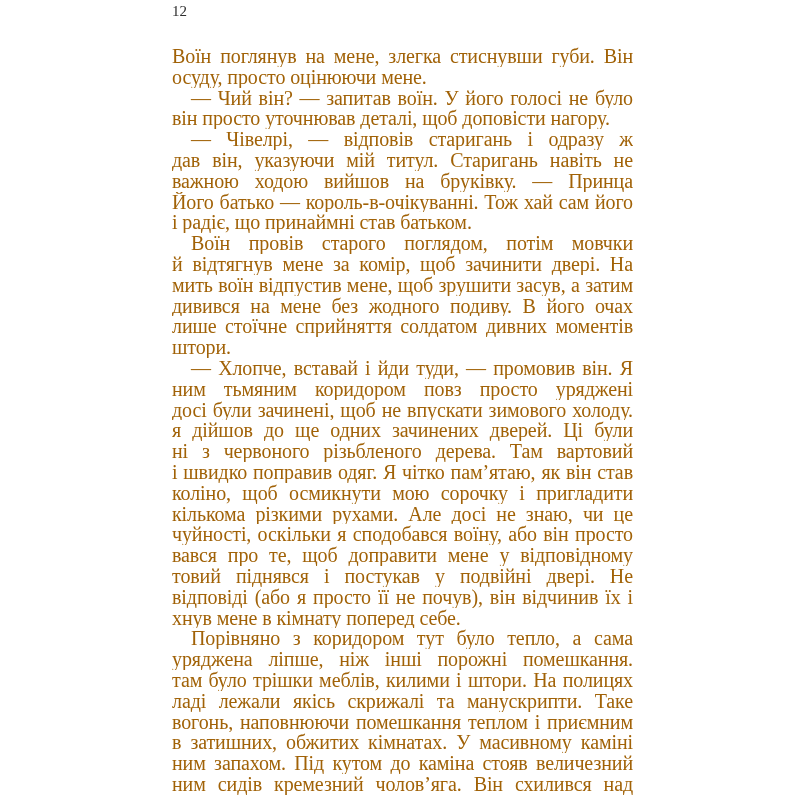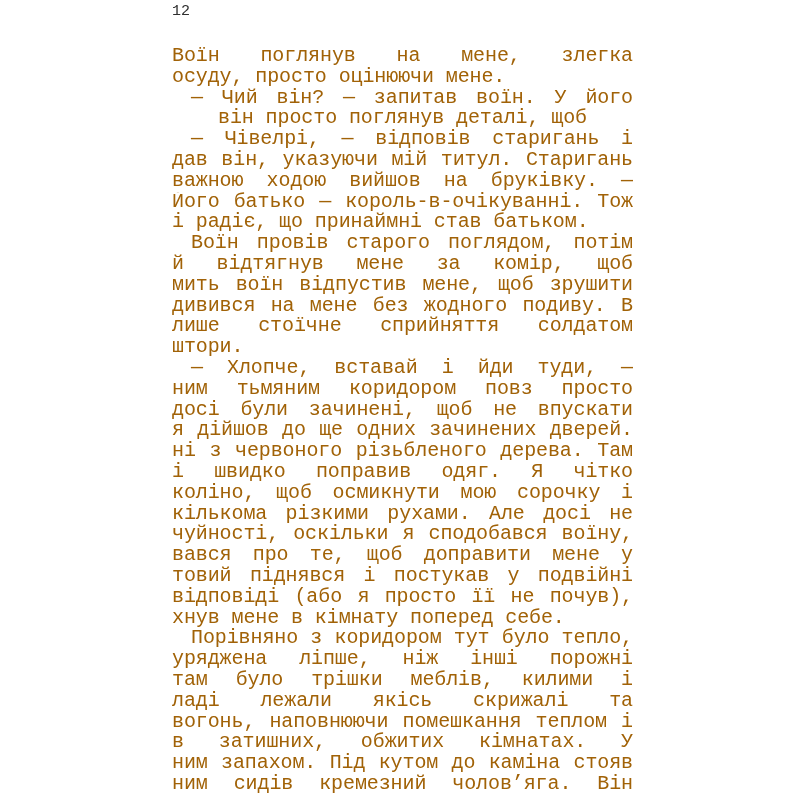--- a/index.html
+++ b/index.html
@@ -8,21 +8,21 @@
     width: 800px;
     height: 800px;
     background: #ffffff;
     overflow: hidden;
   }
   .book-page {
     position: relative;
     width: 800px;
     height: 800px;
     background: #ffffff;
-    font-family: Liberation Mono, monospace;
+    font-family: Liberation Serif, serif;
   }
   .page-number {
     position: absolute;
     left: 172px;
     top: 3px;
     font-size: 15px;
     color: #2e2e2e;
   }
   .text-block {
     position: absolute;
@@ -60,21 +60,21 @@
 
 <div class="book-page">
   <div class="page-number">12</div>
   <div class="text-block" id="text-block">
       <div class="paragraph">
         <div class="line">Воїн поглянув на мене, злегка стиснувши губи. Він дивився без</div>
         <div class="line end">осуду, просто оцінюючи мене.</div>
       </div>
       <div class="paragraph">
         <div class="line indent">— Чий він? — запитав воїн. У його голосі не було цікавості;</div>
-        <div class="line end">він просто поглянув деталі, щоб доповісти нагору.</div>
+        <div class="line end">він просто уточнював деталі, щоб доповісти нагору.</div>
       </div>
       <div class="paragraph">
         <div class="line indent">— Чівелрі, — відповів старигань і одразу ж обернувся й по-</div>
         <div class="line">дав він, указуючи мій титул. Старигань навіть не обернувся. —</div>
         <div class="line">важною ходою вийшов на бруківку. — Принца Чівелрі, — до-</div>
         <div class="line">Його батько — король-в-очікуванні. Тож хай сам його виховує</div>
         <div class="line end">і радіє, що принаймні став батьком.</div>
       </div>
       <div class="paragraph">
         <div class="line indent">Воїн провів старого поглядом, потім мовчки нахилився</div>

